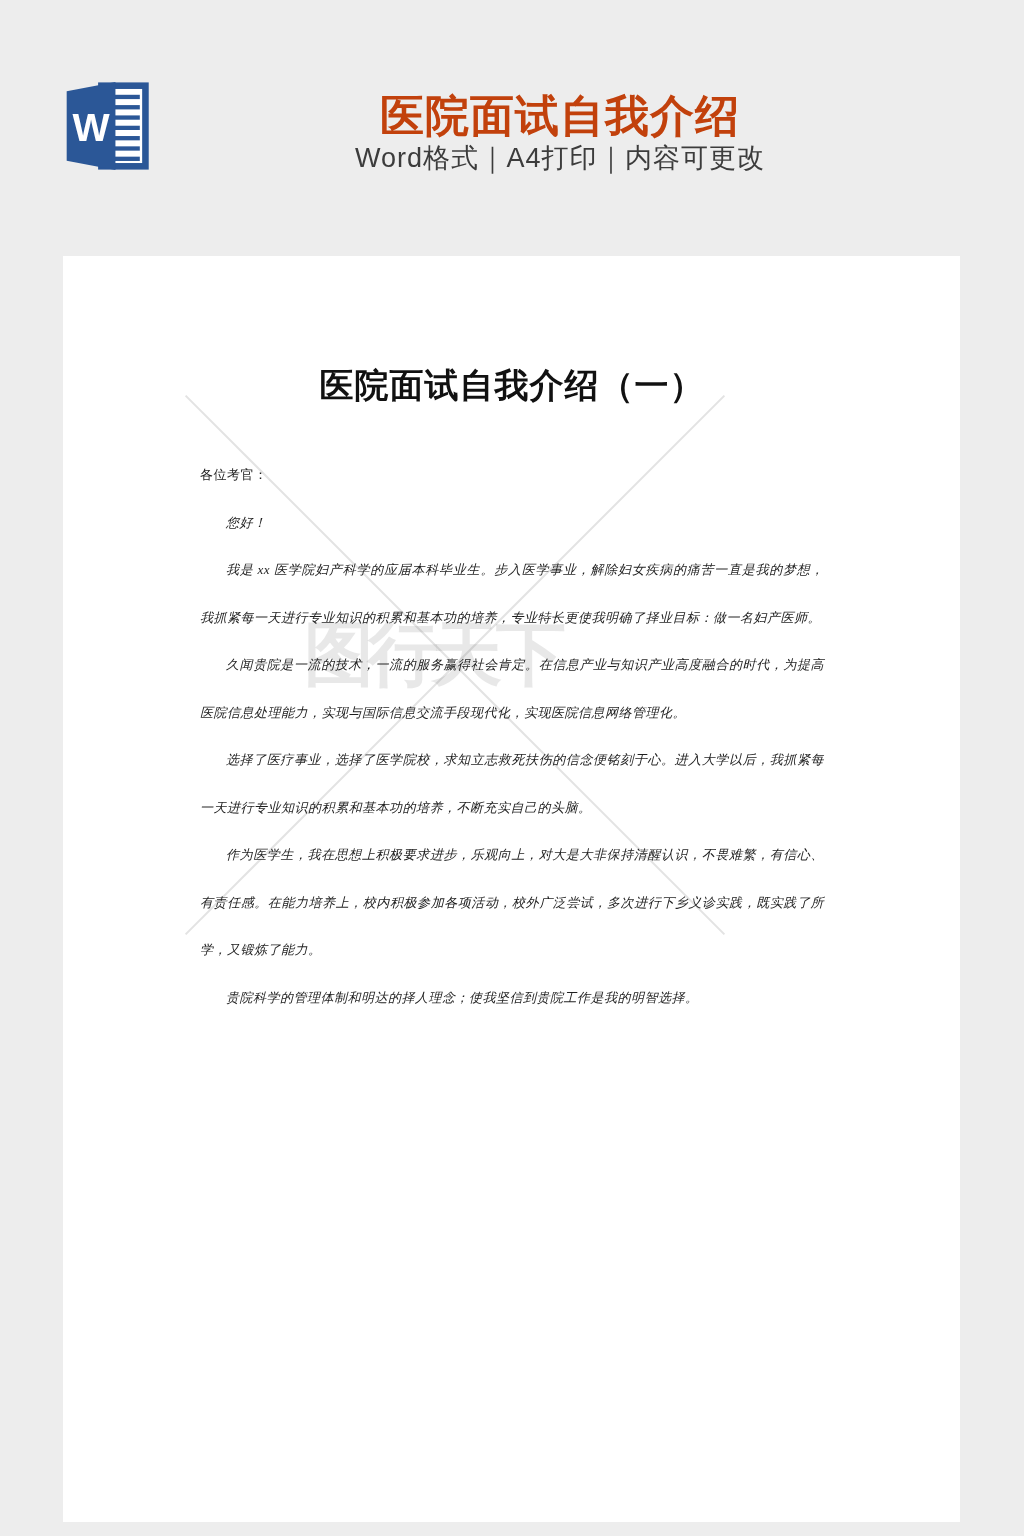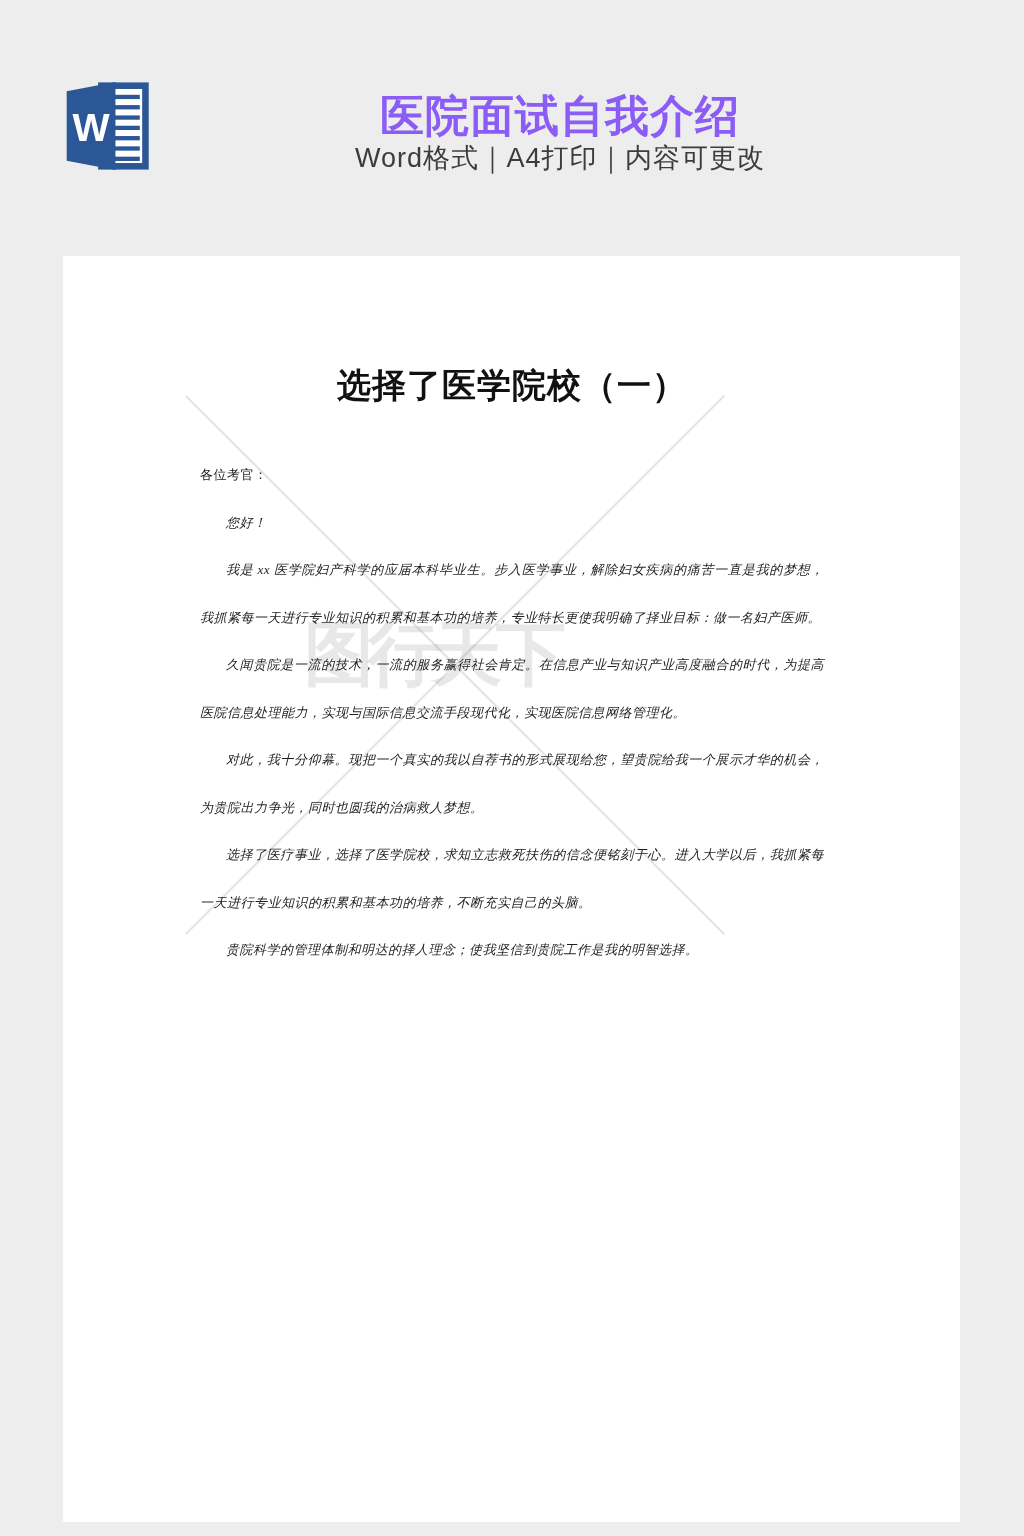--- a/index.html
+++ b/index.html
@@ -12,21 +12,21 @@
   .stage { position: relative; width: 1024px; height: 1536px; }
 
   
   .header { position: absolute; top: 0; left: 0; width: 1024px; height: 256px; }
   .word-icon { position: absolute; left: 62px; top: 78px; width: 90px; height: 96px; }
   .header-text {
     position: absolute; left: 96px; right: 0; top: 92px;
     text-align: center;
   }
   .header-title {
-    font-size: 44px; font-weight: bold; color: #8b5cf6;
+    font-size: 44px; font-weight: bold; color: #c2410c;
     letter-spacing: 1px; line-height: 1.1;
   }
   .header-subtitle {
     font-size: 27px; color: #3C3C3C; letter-spacing: 1px;
   }
 
   
   .page {
     position: absolute; left: 63px; top: 256px;
     width: 897px; height: 1266px;
@@ -94,26 +94,26 @@
       <div class="header-subtitle">Word格式｜A4打印｜内容可更改</div>
     </div>
   </div>
 
   <div class="page">
     <div class="watermark-line a"></div>
     <div class="watermark-line b"></div>
     <div class="watermark-logo">图行天下</div>
 
     <div class="doc-inner">
-      <div class="doc-title">选择了医学院校（一）</div>
+      <div class="doc-title">医院面试自我介绍（一）</div>
       <div class="doc-body" id="doc-body">
           <p>各位考官：</p>
           <p class="indent">您好！</p>
           <p class="indent">我是 xx 医学院妇产科学的应届本科毕业生。步入医学事业，解除妇女疾病的痛苦一直是我的梦想，我抓紧每一天进行专业知识的积累和基本功的培养，专业特长更使我明确了择业目标：做一名妇产医师。</p>
           <p class="indent">久闻贵院是一流的技术，一流的服务赢得社会肯定。在信息产业与知识产业高度融合的时代，为提高医院信息处理能力，实现与国际信息交流手段现代化，实现医院信息网络管理化。</p>
-          <p class="indent">对此，我十分仰幕。现把一个真实的我以自荐书的形式展现给您，望贵院给我一个展示才华的机会，为贵院出力争光，同时也圆我的治病救人梦想。</p>
           <p class="indent">选择了医疗事业，选择了医学院校，求知立志救死扶伤的信念便铭刻于心。进入大学以后，我抓紧每一天进行专业知识的积累和基本功的培养，不断充实自己的头脑。</p>
+          <p class="indent">作为医学生，我在思想上积极要求进步，乐观向上，对大是大非保持清醒认识，不畏难繁，有信心、有责任感。在能力培养上，校内积极参加各项活动，校外广泛尝试，多次进行下乡义诊实践，既实践了所学，又锻炼了能力。</p>
           <p class="indent">贵院科学的管理体制和明达的择人理念；使我坚信到贵院工作是我的明智选择。</p>
         </div>
     </div>
   </div>
 
 </div>
 
 </body></html>

